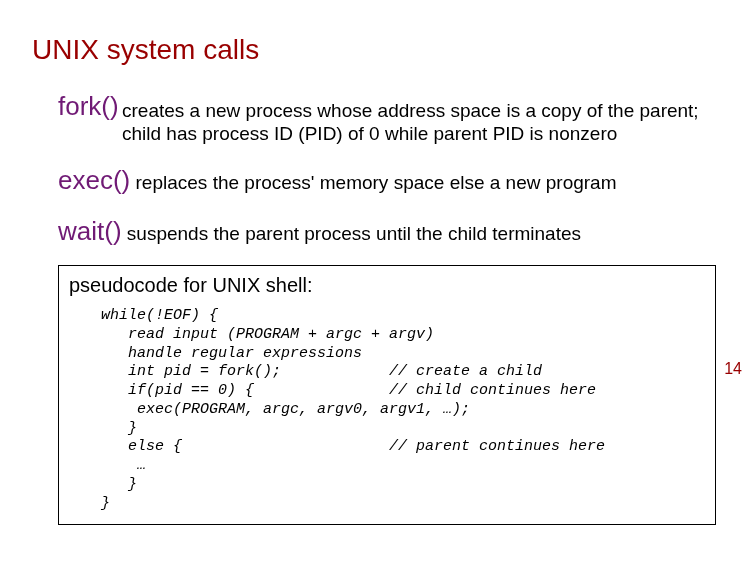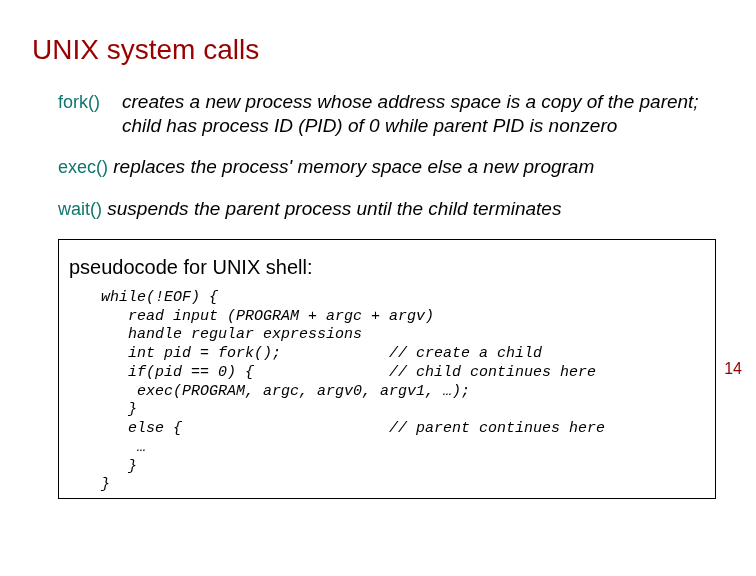--- a/index.html
+++ b/index.html
@@ -24,39 +24,38 @@
     font-size: 28px;
     font-weight: normal;
     margin: 0 0 24px 2px;
   }
   .entry {
     margin: 0 0 18px 28px;
     font-size: 19px;
     line-height: 1.25;
   }
   .entry .call {
-    color: #0f766e;
-    font-size: 18px;
+    color: #701a75;
+    font-size: 26px;
   }
   .entry .desc {
     color: #000;
-    font-style: italic;
   }
   .entry.fork .desc-wrap {
     display: block;
     margin-left: 64px;
     margin-top: -24px;
   }
   .entry.fork .call {
     display: inline-block;
   }
   .codebox {
     margin: 8px 10px 0 28px;
     border: 1.5px solid #000;
-    padding: 16px 10px 10px 10px;
+    padding: 8px 10px 10px 10px;
     box-sizing: border-box;
     height: 260px;
   }
   .codebox-title {
     font-size: 20px;
     margin: 0 0 10px 0;
   }
   pre.code {
     font-family: "Courier New", Courier, monospace;
     font-style: italic;

